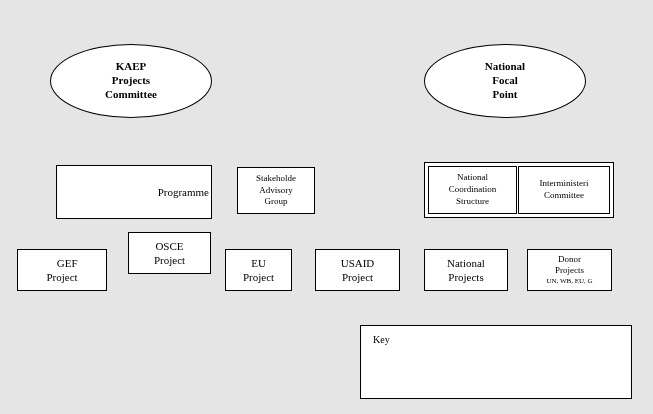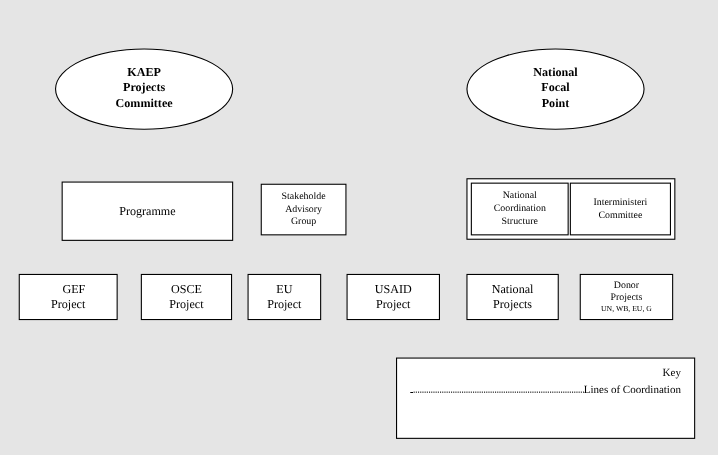--- a/index.html
+++ b/index.html
@@ -54,21 +54,20 @@
     font-size: 10px;
     color: #000000;
     padding: 6px 10px 6px 12px;
   }
   .key-row {
     position: relative;
     height: 15px;
     line-height: 15px;
     white-space: nowrap;
     overflow: hidden;
-    text-align: right;
   }
   .key-title { font-weight: normal; }
   .leader-solid {
     position: absolute;
     left: 0;
     right: 0;
     top: 9px;
     border-top: 1px solid #000000;
     z-index: 0;
   }
@@ -101,21 +100,21 @@
   </div>
 
   <div class="ellipse" style="left:424px; top:44px; width:160px; height:72px;">
     <div class="inner">
       <div>National</div>
       <div>Focal</div>
       <div>Point</div>
     </div>
   </div>
 
-  <div class="box" style="left:56px; top:165px; width:156px; height:54px;">
+  <div class="box" style="left:56px; top:165px; width:156px; height:54px;justify-content:flex-end;">
     <div class="inner">
       <div>Programme</div>
     </div>
   </div>
 
   <div class="box small" style="left:237px; top:167px; width:78px; height:47px;">
     <div class="inner">
       <div>Stakeholde</div>
       <div>Advisory</div>
       <div>Group</div>
@@ -139,21 +138,21 @@
     </div>
   </div>
 
   <div class="box" style="left:17px; top:249px; width:90px; height:42px;text-align:right;">
     <div class="inner">
       <div>GEF</div>
       <div>Project</div>
     </div>
   </div>
 
-  <div class="box" style="left:128px; top:249px; width:83px; height:42px;">
+  <div class="box" style="left:128px; top:232px; width:83px; height:42px;">
     <div class="inner">
       <div>OSCE</div>
       <div>Project</div>
     </div>
   </div>
 
   <div class="box" style="left:225px; top:249px; width:67px; height:42px;">
     <div class="inner">
       <div>EU</div>
       <div>Project</div>
@@ -179,19 +178,15 @@
       <div>Donor</div>
       <div>Projects</div>
       <span class="sub">UN, WB, EU, G</span>
     </div>
   </div>
 
   <div class="key" style="left:360px; top:325px; width:272px; height:74px;">
     <div class="key-row key-title">
       <span class="label">Key</span>
     </div>
-    <div class="key-row">
-      <div class="leader-dots"></div>
-      <span class="label">Lines of Coordination</span>
-    </div>
   </div>
 
 </div>
 
 </body></html>

